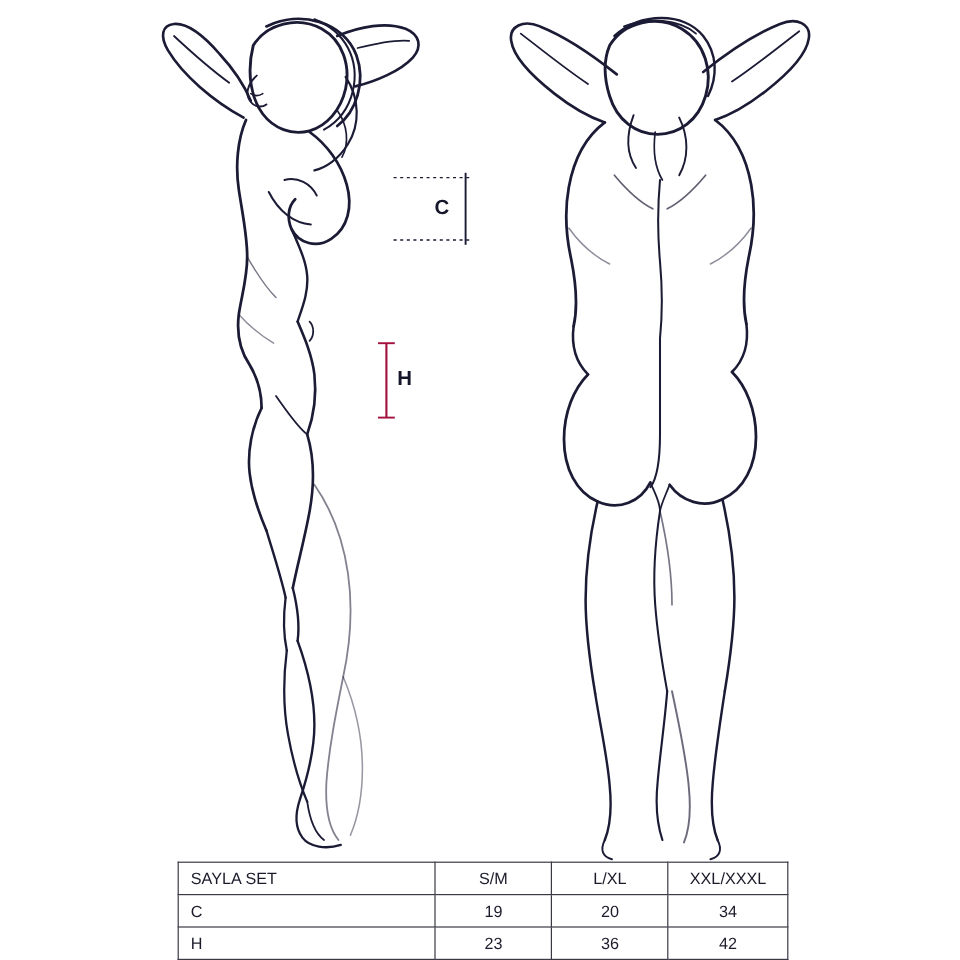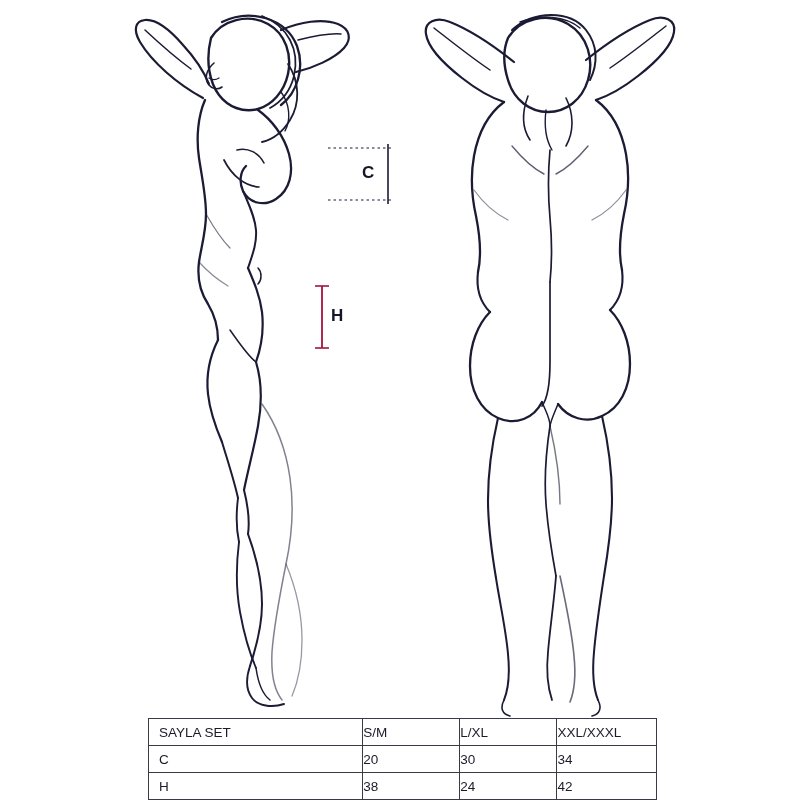--- a/index.html
+++ b/index.html
@@ -57,20 +57,21 @@
     padding: 0 8px;
     vertical-align: middle;
   }
   .size-table td.label-cell {
     width: 206px;
     text-align: left;
     padding-left: 10px;
   }
   .size-table td.val-cell {
     width: 101px;
+    text-align: center;
     padding: 0;
   }
   .size-table tr.header-row td {
     font-size: 13.5px;
   }
 </style>
 </head>
 <body>
 
 <div id="page">
@@ -206,26 +207,26 @@
   <table class="size-table">
     <tbody>
       <tr class="header-row">
         <td class="label-cell">SAYLA SET</td>
         <td class="val-cell">S/M</td>
         <td class="val-cell">L/XL</td>
         <td class="val-cell">XXL/XXXL</td>
       </tr>
       <tr>
         <td class="label-cell">C</td>
+        <td class="val-cell">19</td>
         <td class="val-cell">20</td>
-        <td class="val-cell">30</td>
         <td class="val-cell">34</td>
       </tr>
       <tr>
         <td class="label-cell">H</td>
-        <td class="val-cell">38</td>
-        <td class="val-cell">24</td>
+        <td class="val-cell">23</td>
+        <td class="val-cell">36</td>
         <td class="val-cell">42</td>
       </tr>
     </tbody>
   </table>
 
 </div>
 
 </body></html>

